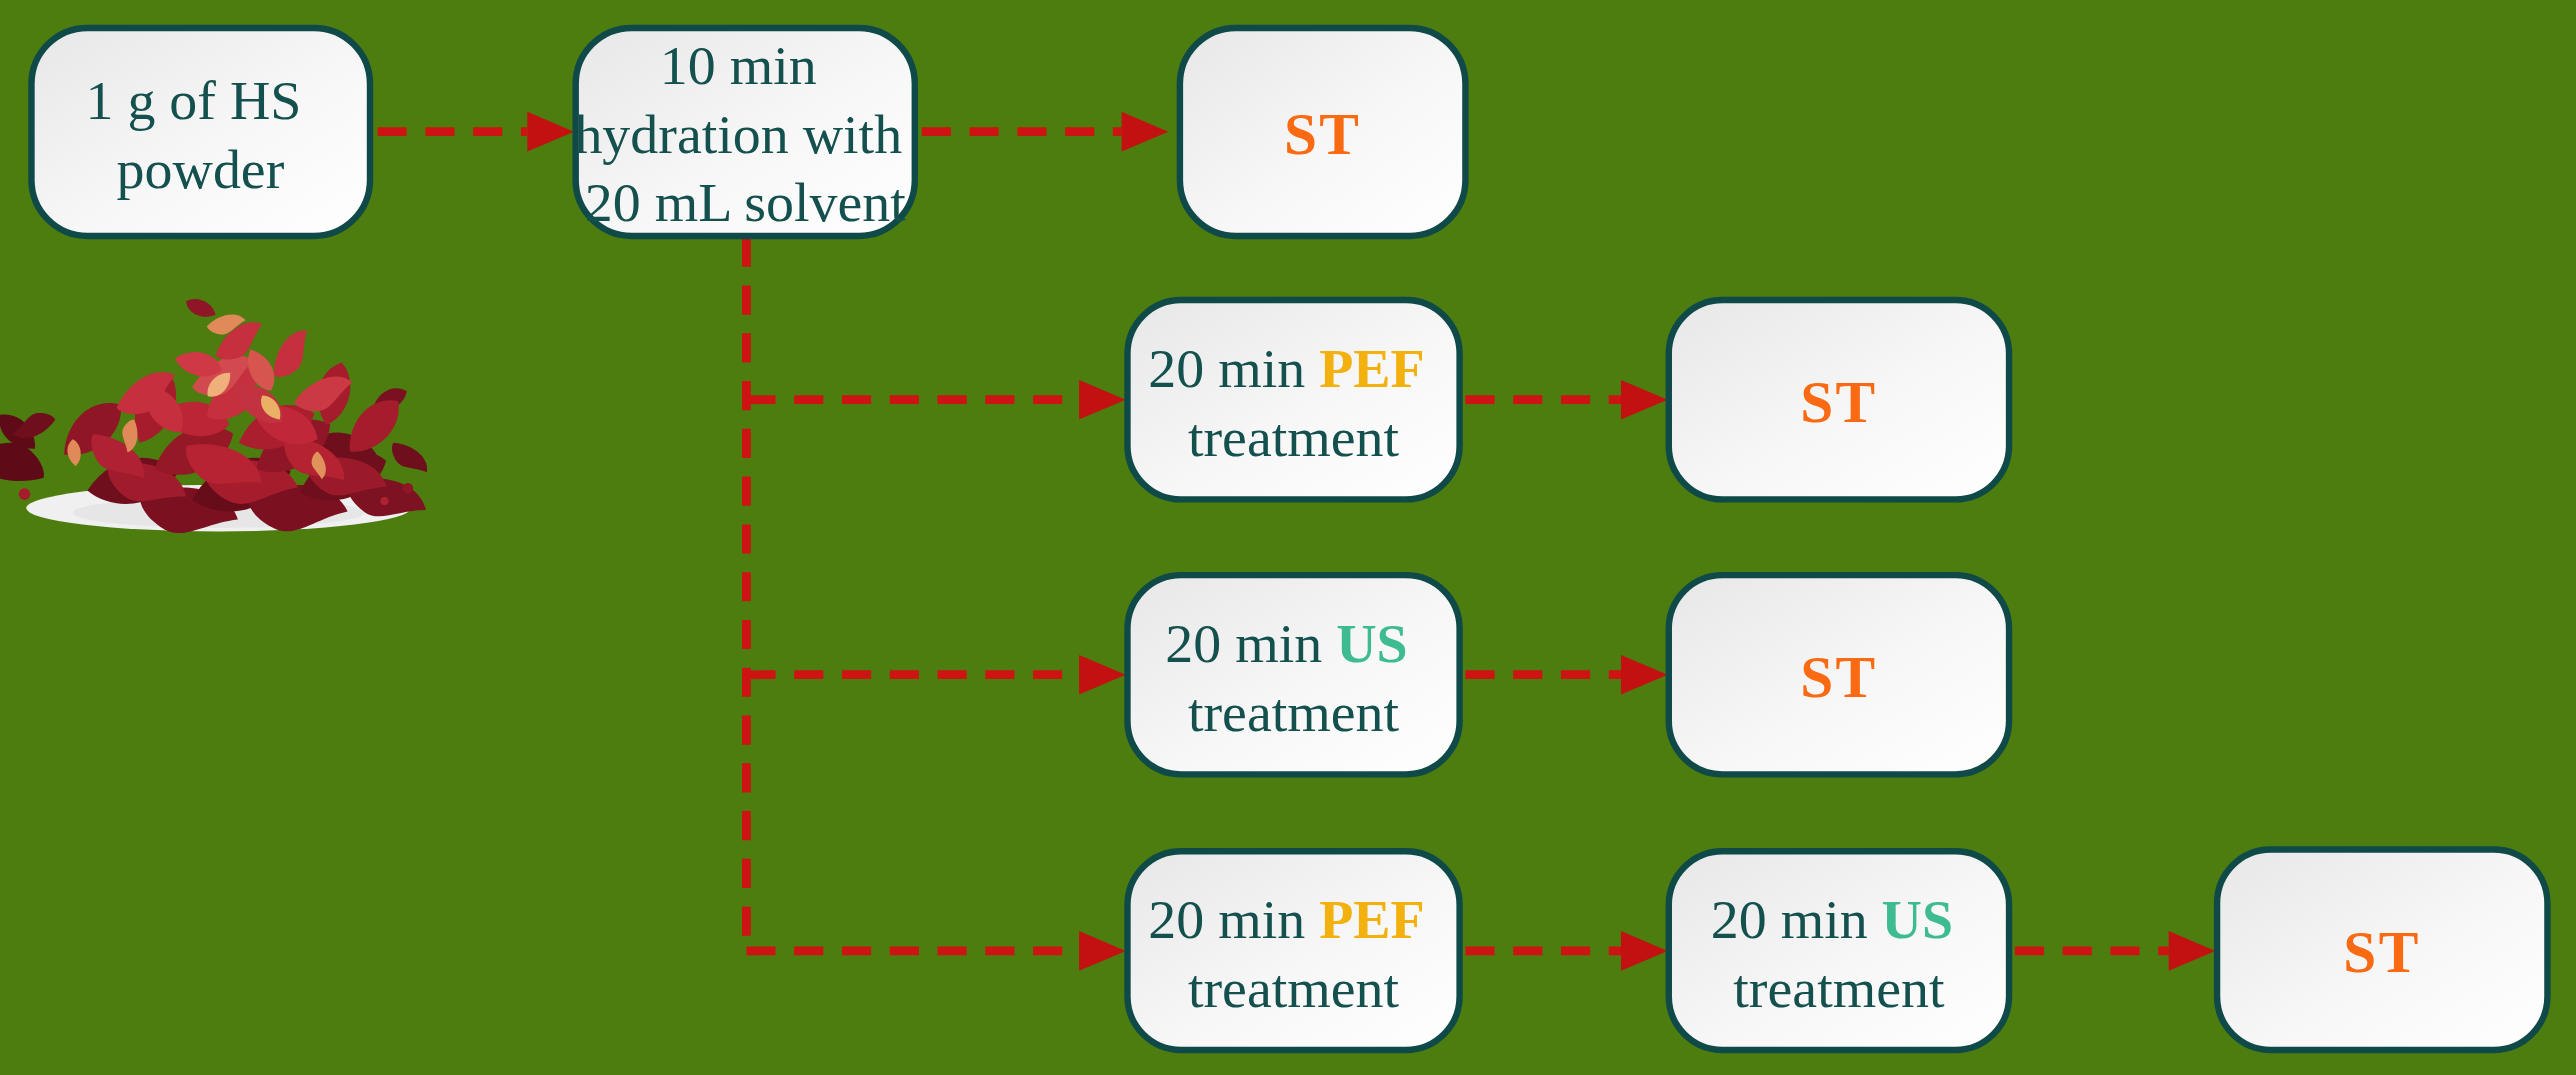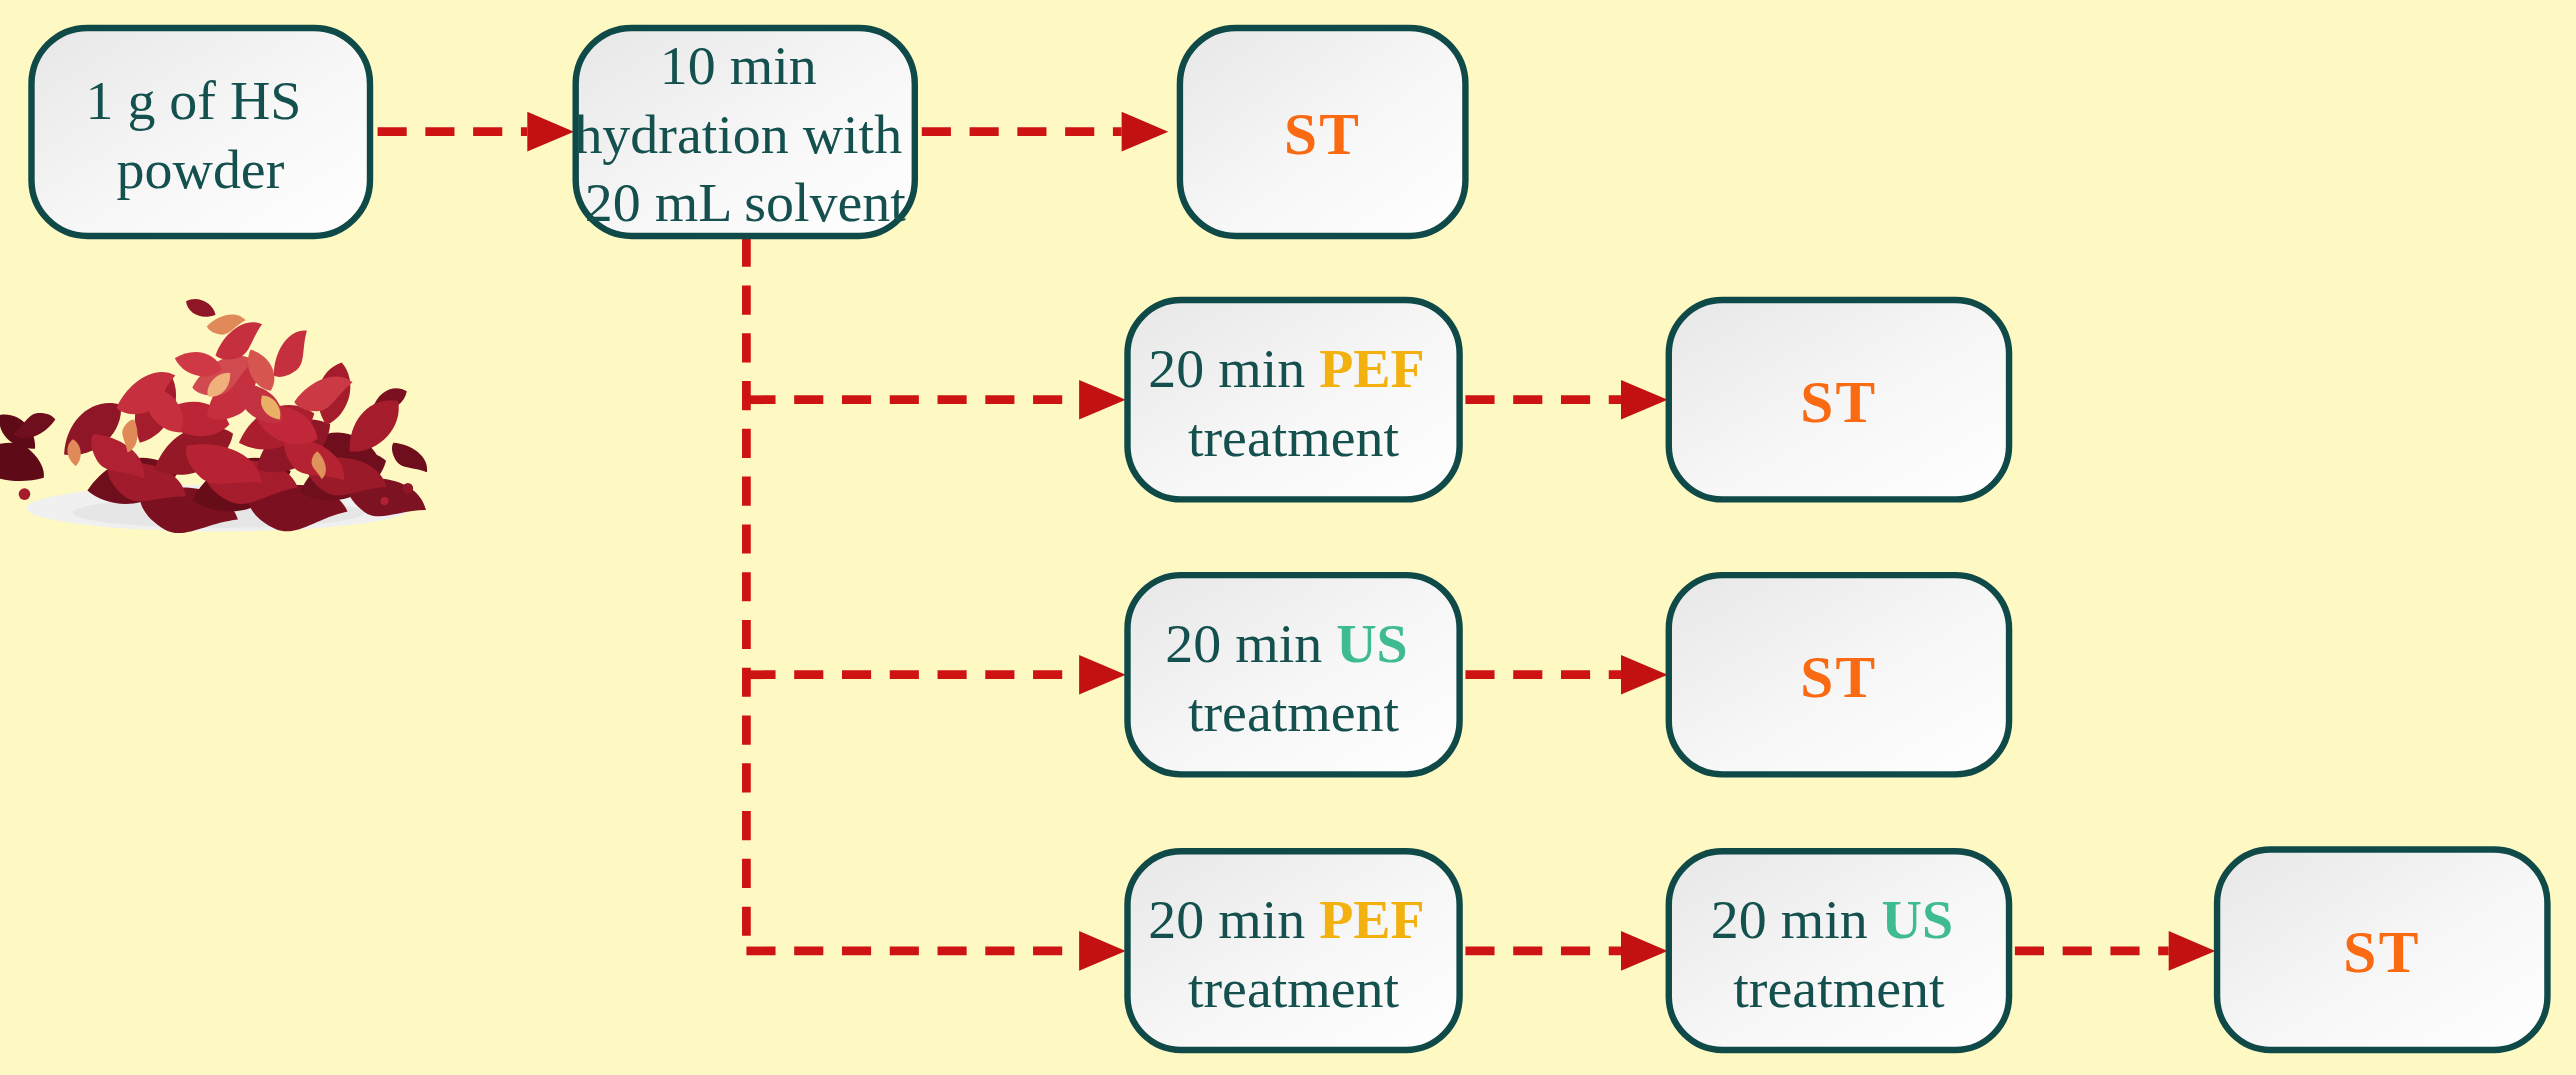--- a/index.html
+++ b/index.html
@@ -2,21 +2,21 @@
 <html style="font-size:9.3px"><head>
 <meta charset="utf-8">
 <style>
   html, body {
     margin: 0;
     padding: 0;
     background: #ffffff;
   }
   .figure-wrap {
     width: 100%;
-    background: #fef9c3;
+    background: #4d7c0f;
   }
   svg.flowchart {
     display: block;
     width: 100%;
     height: auto;
     font-family: "Liberation Serif", "DejaVu Serif", serif;
   }
   .node-box {
     fill: url(#boxfill);
     stroke: #0F4A48;

